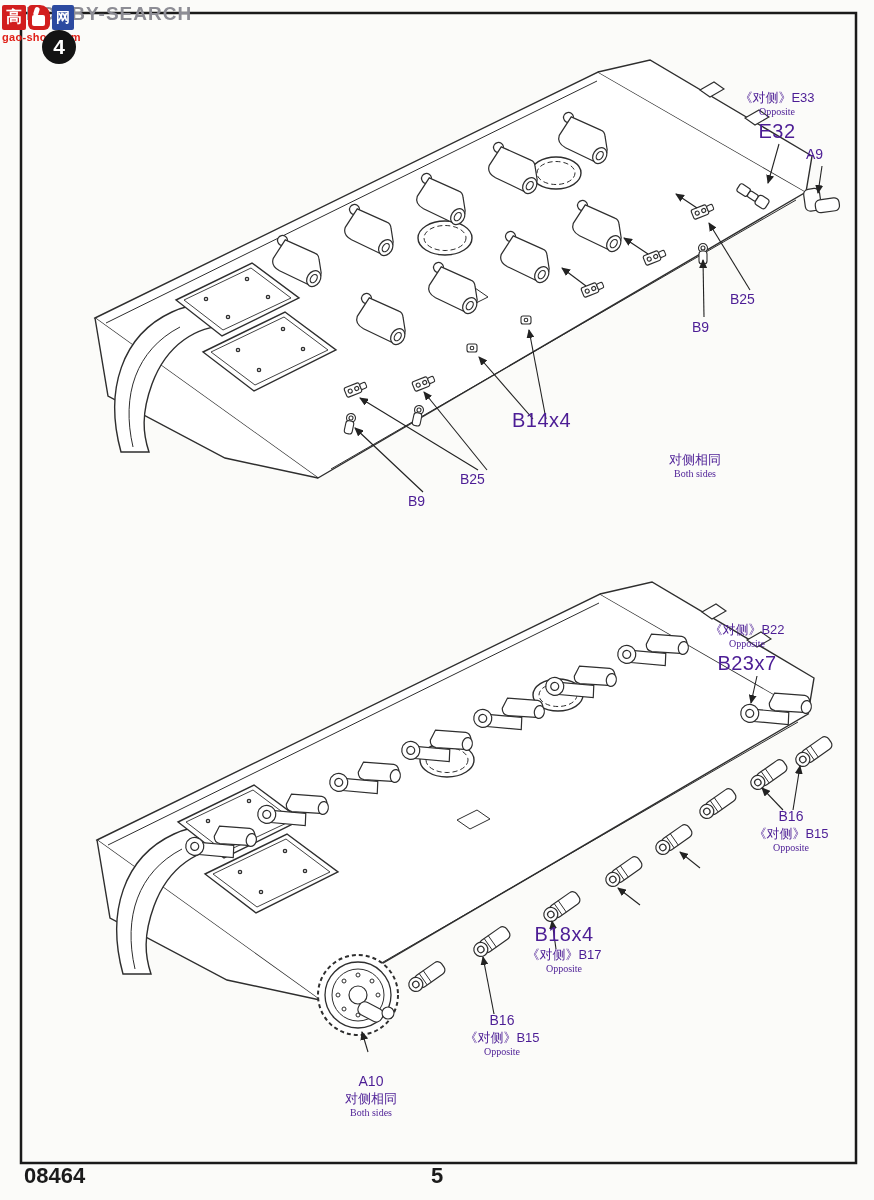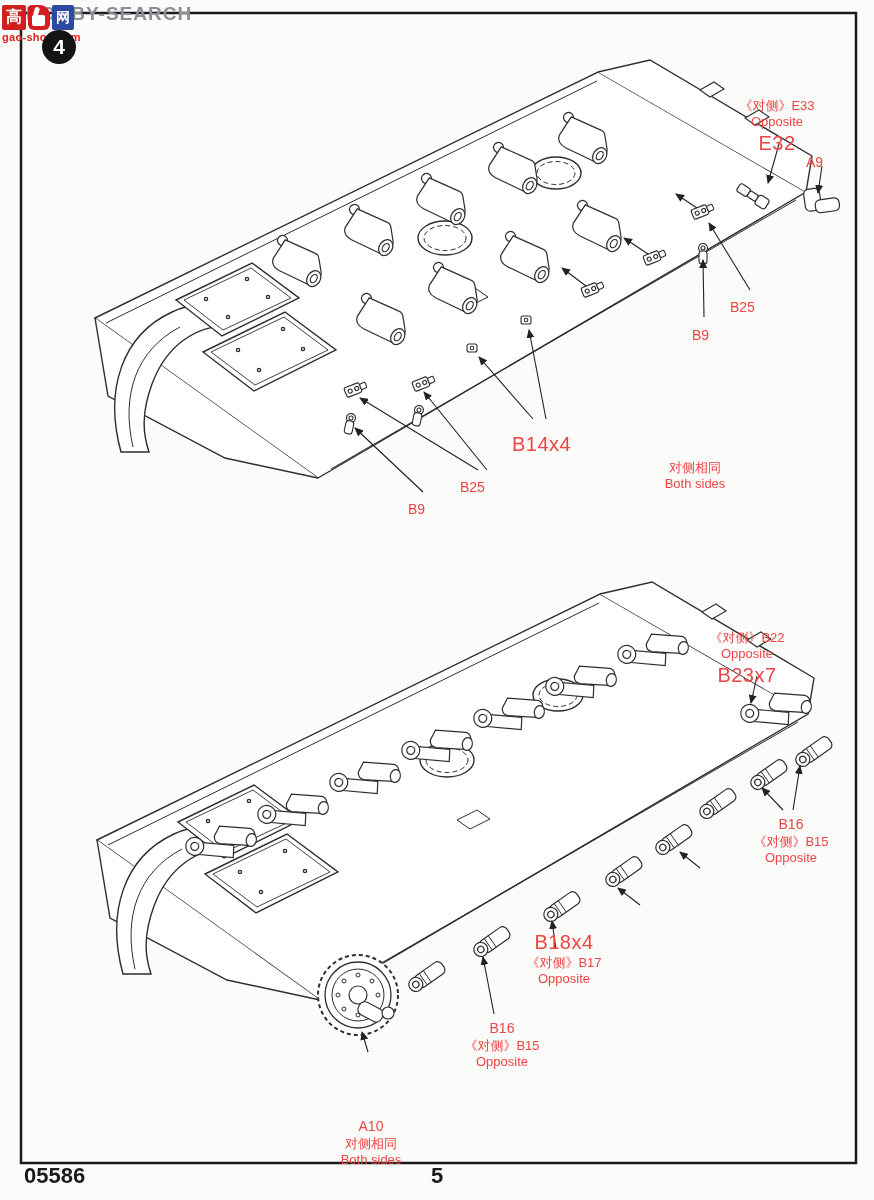--- a/index.html
+++ b/index.html
@@ -36,24 +36,24 @@
   }
 
   .step-badge {
     position:absolute; left:42px; top:30px; width:34px; height:34px; z-index:3;
     background:#141414; color:#fff; border-radius:50%;
     display:flex; align-items:center; justify-content:center;
     font-size:21px; font-weight:bold;
   }
 
   
-  .co { position:absolute; z-index:3; line-height:1.25; color:#ef4444; white-space:nowrap;margin-top:8px; }
+  .co { position:absolute; z-index:3; line-height:1.25; color:#4c1d95; white-space:nowrap; }
   .center { text-align:center; white-space:normal; }
   .s { font-size:13px; }
-  .m { font-size:13px; }
+  .m { font-size:10px;font-family:Liberation Serif, serif; }
   .L { font-size:20px; letter-spacing:0.5px; }
   .code { font-size:14px; }
 
   .footer-kit  { position:absolute; left:24px; top:1163px; font-size:22px; font-weight:bold; z-index:3; }
   .footer-page { position:absolute; left:407px; top:1163px; width:60px; text-align:center; font-size:22px; font-weight:bold; z-index:3; }
 </style>
 </head>
 <body>
 
 <div class="page">
@@ -251,21 +251,21 @@
   </div>
 
   <div class="co center" style="left:712px;top:90px;width:130px">
     <div class="s">《对侧》E33</div>
     <div class="m">Opposite</div>
     <div class="L">E32</div>
   </div>
   <div class="co code" style="left:806px;top:146px">A9</div>
   <div class="co code" style="left:730px;top:291px">B25</div>
   <div class="co code" style="left:692px;top:319px">B9</div>
-  <div class="co L" style="left:512px;top:424px">B14x4</div>
+  <div class="co L" style="left:512px;top:408px">B14x4</div>
   <div class="co code" style="left:460px;top:471px">B25</div>
   <div class="co code" style="left:408px;top:493px">B9</div>
   <div class="co center" style="left:630px;top:452px;width:130px">
     <div class="s">对侧相同</div>
     <div class="m">Both sides</div>
   </div>
 
   <div class="co center" style="left:682px;top:622px;width:130px">
     <div class="s">《对侧》B22</div>
     <div class="m">Opposite</div>
@@ -279,21 +279,21 @@
   <div class="co center" style="left:499px;top:922px;width:130px">
     <div class="L">B18x4</div>
     <div class="s">《对侧》B17</div>
     <div class="m">Opposite</div>
   </div>
   <div class="co center" style="left:437px;top:1012px;width:130px">
     <div class="code">B16</div>
     <div class="s">《对侧》B15</div>
     <div class="m">Opposite</div>
   </div>
-  <div class="co center" style="left:306px;top:1110px;width:130px">
+  <div class="co center" style="left:306px;top:1073px;width:130px">
     <div class="code">A10</div>
     <div class="s">对侧相同</div>
     <div class="m">Both sides</div>
   </div>
 
-  <div class="footer-kit">05586</div>
+  <div class="footer-kit">08464</div>
   <div class="footer-page">5</div>
 </div>
 
 </body></html>

